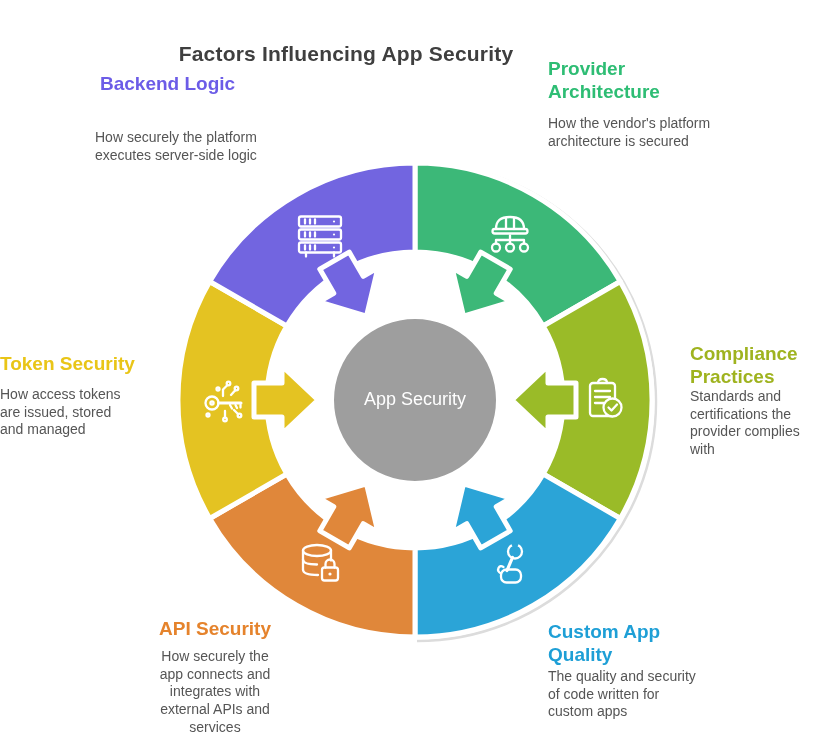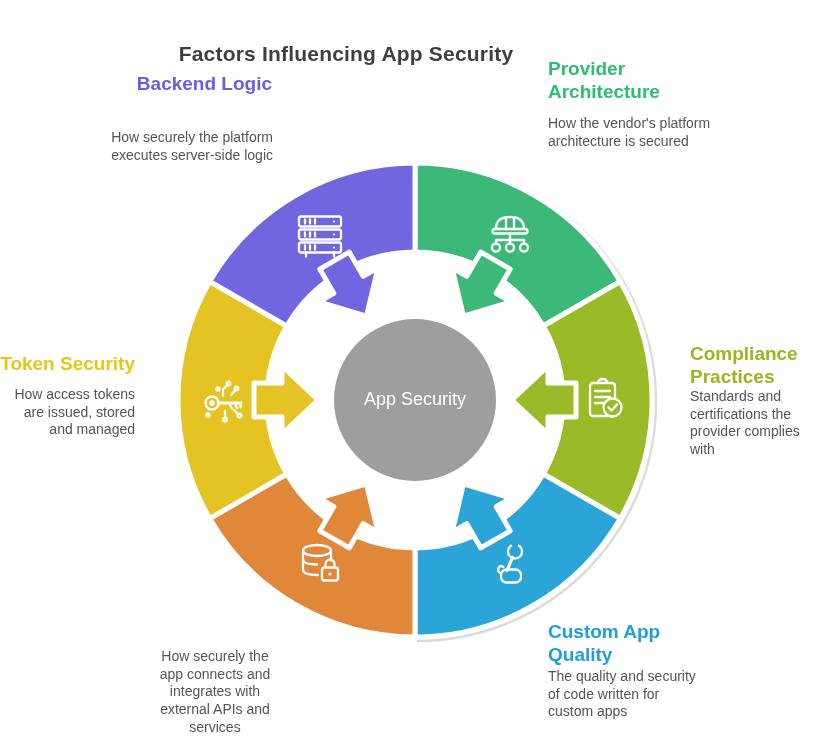--- a/index.html
+++ b/index.html
@@ -6,21 +6,21 @@
   #canvas{
     position:relative;width:829px;height:746px;background:#fff;overflow:hidden;
     font-family:"Liberation Sans",sans-serif;
   }
   .title{
     position:absolute;top:4px;left:0;width:692px;text-align:center;
     font-size:21px;font-weight:bold;color:#3f3f3f;letter-spacing:.2px;margin-top:38px;
   }
   .heading{position:absolute;font-size:19px;font-weight:bold;line-height:1.22;}
   .desc{position:absolute;font-size:14px;line-height:1.26;color:#555;}
-  .h-right{text-align:right;}
+  .h-right{}
   .h-center{text-align:center;}
   .center-label{
     position:absolute;left:335px;top:389px;width:160px;text-align:center;
     font-size:18px;font-weight:normal;color:#fff;
   }
   svg{position:absolute;left:0;top:0;}
   .icon{stroke:#fff;fill:none;stroke-width:2.3;stroke-linecap:round;stroke-linejoin:round;}
 </style>
 </head>
 <body>
@@ -146,20 +146,23 @@
     <div>Practices</div>
   </div>
   <div class="desc" style="left:690px;top:388px;width:130px;">Standards and certifications the provider complies with</div>
 
   <div class="heading" style="left: 548px; top: 620px; width: 210px; color: rgb(30, 159, 214);">
     <div>Custom App</div>
     <div>Quality</div>
   </div>
   <div class="desc" style="left:548px;top:668px;width:150px;">The quality and security of code written for custom apps</div>
 
+  <div class="heading h-center" style="left: 145px; top: 617px; width: 140px; color: rgb(229, 131, 44);">
+    <div>API Security</div>
+  </div>
   <div class="desc h-center" style="left:150px;top:648px;width:130px;">How securely the app connects and integrates with external APIs and services</div>
 
   <div class="heading h-right" style="left: 0px; top: 352px; width: 135px; color: rgb(233, 197, 23);">
     <div>Token Security</div>
   </div>
   <div class="desc h-right" style="left:0px;top:386px;width:135px;">How access tokens are issued, stored and managed</div>
 
 </div>
 
 </body></html>

